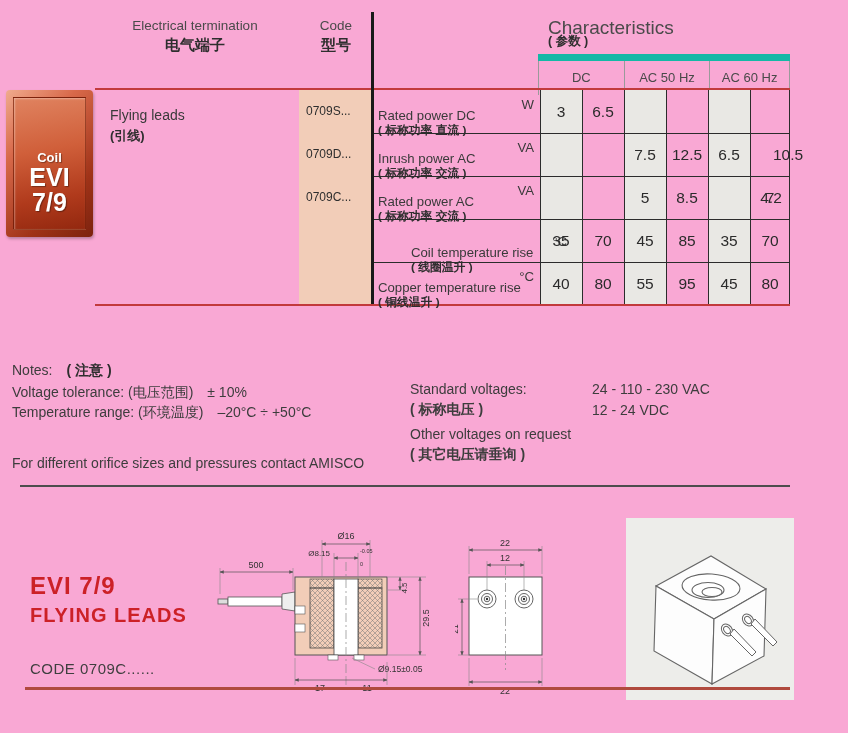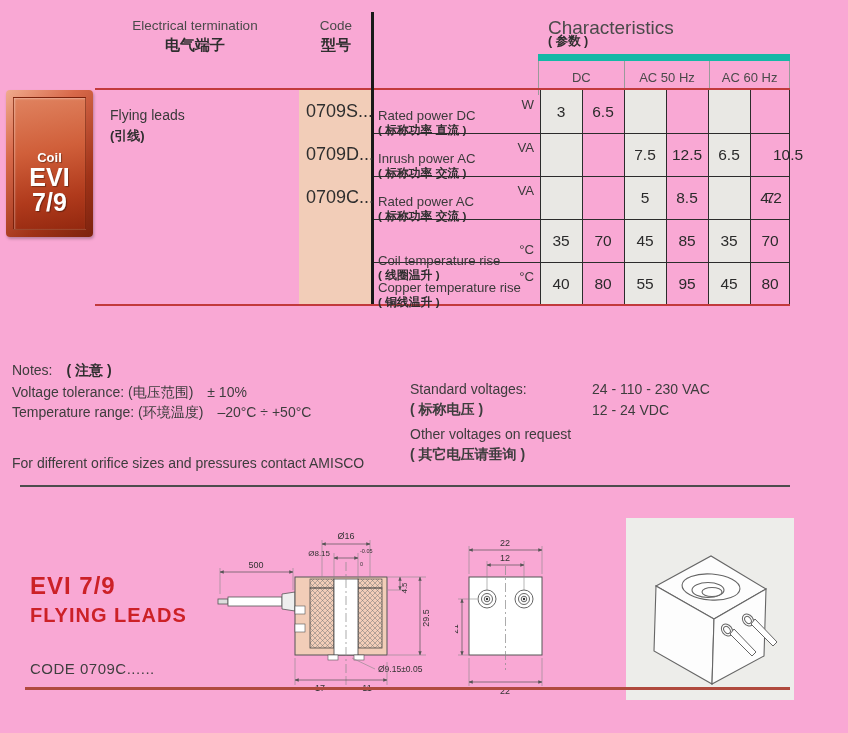--- a/index.html
+++ b/index.html
@@ -21,21 +21,21 @@
   
   .peach-col{position:absolute;left:299px;top:90px;width:72px;height:214px;background:#f2cdb8;}
   .shade-col{position:absolute;top:90px;width:42px;height:214px;background:#e9e8e4;}
   .vline{position:absolute;top:90px;width:1px;height:214px;background:#2c2c2c;}
   .hline{position:absolute;left:374px;width:415px;height:1px;background:#2c2c2c;}
   .red-rule{position:absolute;left:95px;width:695px;height:2px;background:#c23a3c;}
   .divider-black{position:absolute;left:371px;top:12px;width:3px;height:292px;background:#191919;}
   .term-en{font-size:14px;color:#3a3a3a;}
   .term-zh{font-size:13px;font-weight:bold;color:#2e2e2e;}
   .code-cell{position:absolute;left:306px;width:64px;height:43px;line-height:43px;
-             font-size:18px;color:#2e2e2e;}
+             font-size:12px;color:#2e2e2e;}
   .char-label{position:absolute;left:378px;width:158px;height:43px;}
   .cl-en{font-size:13.2px;color:#3a3a3a;padding-top:19px;line-height:14px;}
   .cl-zh{font-size:11.8px;font-weight:bold;color:#2e2e2e;line-height:14px;}
   .cl-unit{position:absolute;right:2px;top:7px;font-size:13.2px;color:#3a3a3a;}
   .val{position:absolute;width:42px;height:43px;line-height:43px;text-align:center;
        font-size:15.5px;color:#2b2b2b;}
 
   
   .badge{position:absolute;left:6px;top:90px;width:87px;height:147px;border-radius:4px;
          background:linear-gradient(135deg,#f0ab8e 0%,#d8694a 30%,#a03318 72%,#7c220e 100%);
@@ -124,21 +124,21 @@
   <div class="char-label" style="top:133px;">
     <div class="cl-en">Inrush power AC</div>
     <div class="cl-zh">( 标称功率 交流 )</div>
     <span class="cl-unit">VA</span>
   </div>
   <div class="char-label" style="top:176px;">
     <div class="cl-en">Rated power AC</div>
     <div class="cl-zh">( 标称功率 交流 )</div>
     <span class="cl-unit">VA</span>
   </div>
-  <div class="char-label" style="top:235px;">
+  <div class="char-label" style="top:227px;margin-left:33px;">
     <div class="cl-en">Coil temperature rise</div>
     <div class="cl-zh">( 线圈温升 )</div>
     <span class="cl-unit">°C</span>
   </div>
   <div class="char-label" style="top:262px;">
     <div class="cl-en">Copper temperature rise</div>
     <div class="cl-zh">( 铜线温升 )</div>
     <span class="cl-unit">°C</span>
   </div>
 

